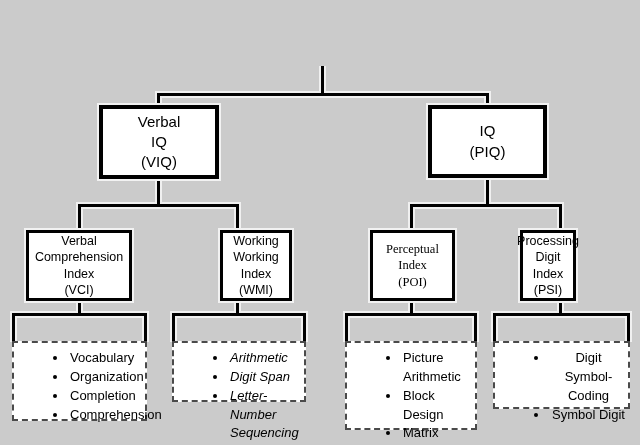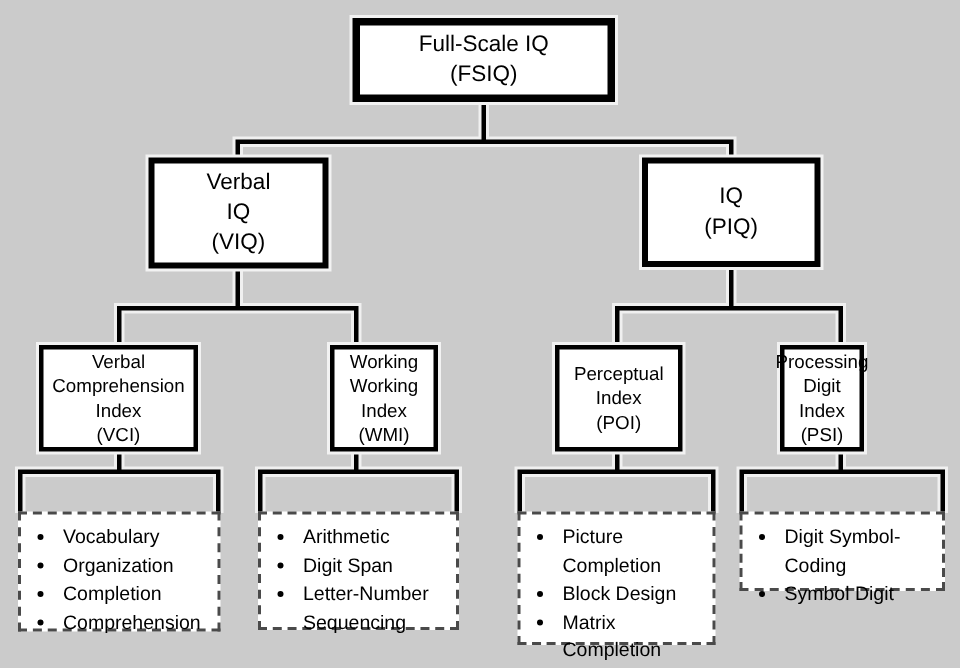--- a/index.html
+++ b/index.html
@@ -26,41 +26,41 @@
     color:#000000;
     line-height:1.32;
     font-size:12.5px;
   }
   .node span{display:block;white-space:nowrap;}
   .node-fsiq{left:235px;top:12px;width:175px;height:56px;border-width:5px;font-size:15px;line-height:1.35;}
   .node-viq {left:99px; top:105px;width:120px;height:74px;border-width:4px;font-size:15px;line-height:1.35;}
   .node-piq {left:428px;top:105px;width:119px;height:73px;border-width:4px;font-size:15px;line-height:1.35;}
   .node-vci {left:26px; top:230px;width:106px;height:71px;}
   .node-wmi {left:204px;top:230px;width:72px; height:71px;margin-left:16px;}
-  .node-poi {left:370px;top:230px;width:85px; height:71px;}
+  .node-poi {left:370px;top:230px;width:85px; height:71px;font-family:Liberation Serif, serif;}
   .node-psi {left:520px;top:230px;width:56px; height:71px;}
   .subtest-box{
     position:absolute;
     box-sizing:border-box;
     background:#ffffff;
     border:2px dashed #4a4a4a;
     color:#000000;
   }
   .box-vci{left:12px; top:341px;width:135px;height:80px;}
-  .box-wmi{left:172px;top:341px;width:134px;height:79px;}
+  .box-wmi{left:172px;top:341px;width:134px;height:61px;font-style:italic;}
   .box-poi{left:345px;top:341px;width:132px;height:89px;}
-  .box-psi{left:493px;top:341px;width:137px;height:53px;}
+  .box-psi{left:493px;top:341px;width:137px;height:68px;text-align:center;}
   .subtest-box ul{
     margin:0;
     padding:6px 2px 2px 26px;
     font-size:13px;
     line-height:1.45;
     list-style:disc;
   }
-  .subtest-box li{padding-left:2px;}
+  .subtest-box li{padding-left:2px;margin-left:28px;}
 </style>
 </head>
 <body>
 
 <div class="canvas">
 
   <svg class="connectors" width="640" height="445" viewBox="0 0 640 445" fill="none">
     <path d="M322.5,66 V94.5 M158.5,106 V94.5 H487.5 V106
              M158.5,178 V205.5 M79.5,231 V205.5 H237.5 V231
              M487.5,177 V205.5 M411.5,231 V205.5 H560.5 V231
@@ -72,24 +72,20 @@
     <path d="M322.5,66 V94.5 M158.5,106 V94.5 H487.5 V106
              M158.5,178 V205.5 M79.5,231 V205.5 H237.5 V231
              M487.5,177 V205.5 M411.5,231 V205.5 H560.5 V231
              M79.5,300 V316 M237.5,300 V316 M411.5,300 V316 M560.5,300 V316
              M13.5,342 V314.5 H145.5 V342
              M173.5,342 V314.5 H304.5 V342
              M346.5,342 V314.5 H475.5 V342
              M494.5,342 V314.5 H628.5 V342" stroke="#000000" stroke-width="3"></path>
   </svg>
 
-  <div class="node node-fsiq">
-    <span>Full-Scale IQ</span>
-    <span>(FSIQ)</span>
-  </div>
 
   <div class="node node-viq">
     <span>Verbal</span>
     <span>IQ</span>
     <span>(VIQ)</span>
   </div>
 
   <div class="node node-piq">
     <span>IQ</span>
     <span>(PIQ)</span>
@@ -134,21 +130,21 @@
   <div class="subtest-box box-wmi">
     <ul>
       <li>Arithmetic</li>
       <li>Digit Span</li>
       <li>Letter-Number Sequencing</li>
     </ul>
   </div>
 
   <div class="subtest-box box-poi">
     <ul>
-      <li>Picture Completion</li>
+      <li>Picture Arithmetic</li>
       <li>Block Design</li>
       <li>Matrix Completion</li>
     </ul>
   </div>
 
   <div class="subtest-box box-psi">
     <ul>
       <li>Digit Symbol-Coding</li>
       <li>Symbol Digit</li>
     </ul>

